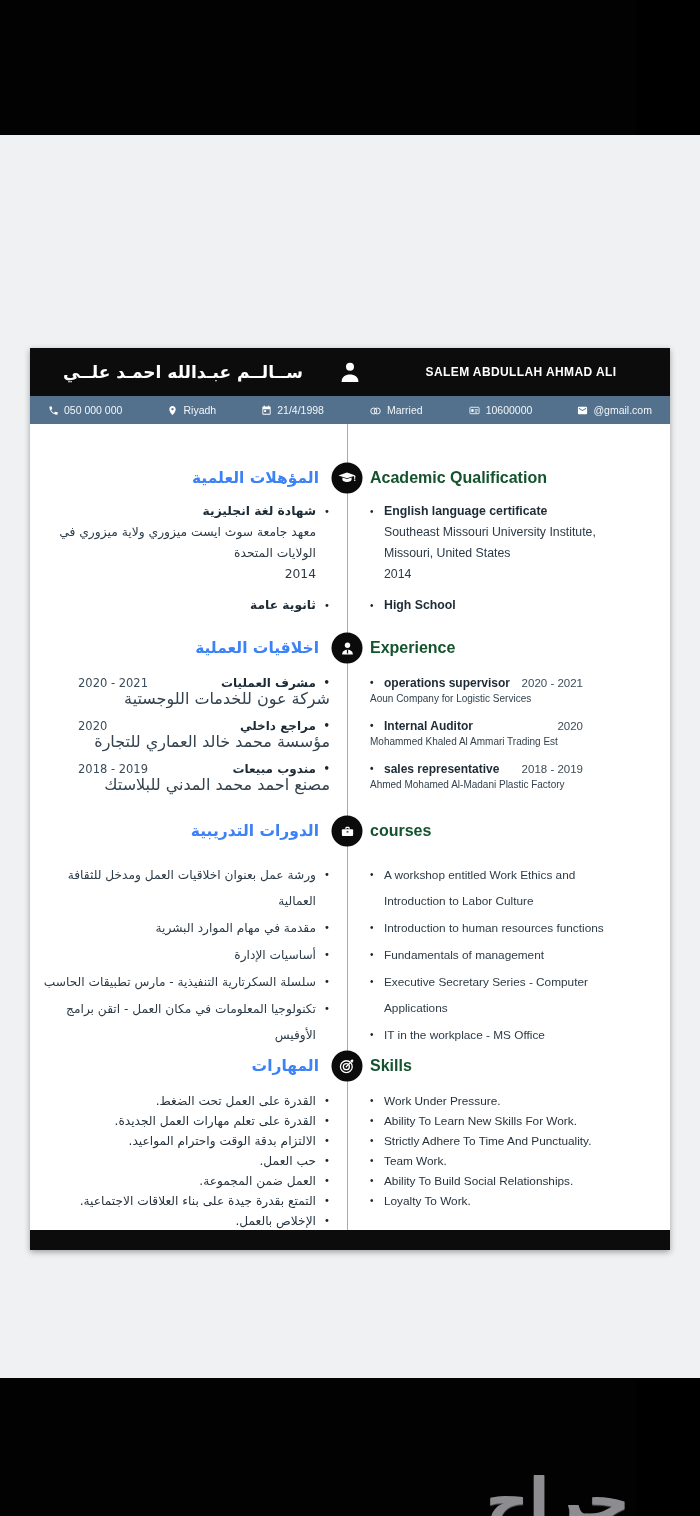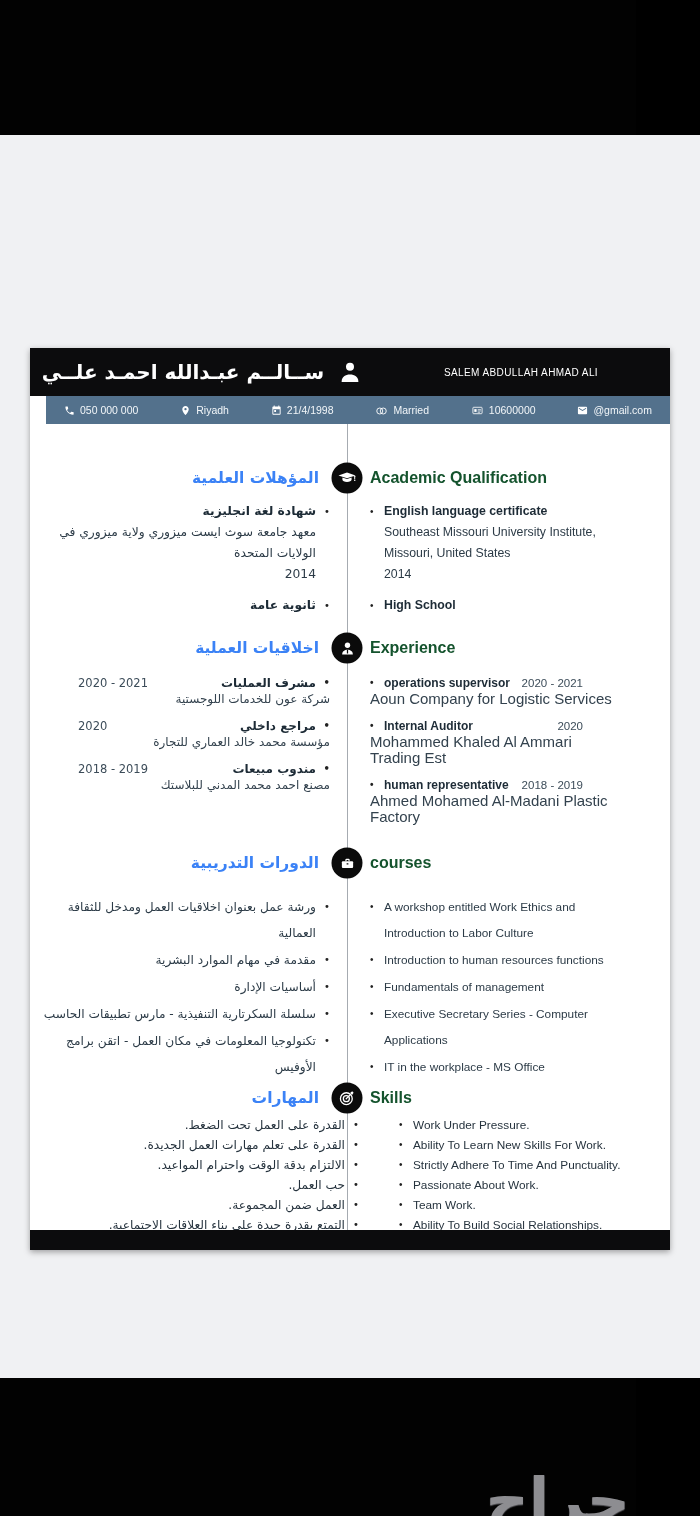--- a/index.html
+++ b/index.html
@@ -16,28 +16,28 @@
   
   .cv-page{
     position:absolute;left:30px;top:348px;width:640px;height:902px;
     background:#fff;box-shadow:0 2px 6px rgba(0,0,0,.35);
   }
   .cv-header{
     height:48px;background:#0c0c0d;color:#fff;
     display:flex;align-items:center;
   }
   .cv-header .side{flex:1;display:flex;justify-content:center;align-items:center;}
-  .name-ar{font-family:"DejaVu Sans",sans-serif;font-size:20px;font-weight:700;direction:rtl;margin-left:8px;}
-  .name-en{font-size:10px;font-weight:400;letter-spacing:.4px;}
+  .name-ar{font-family:"DejaVu Sans",sans-serif;font-size:17px;font-weight:700;direction:rtl;margin-left:8px;}
+  .name-en{font-size:12px;font-weight:700;letter-spacing:.4px;}
   .avatar-wrap{width:44px;display:flex;justify-content:center;align-items:center;}
 
   .contact-bar{
     height:28px;background:#53718c;color:#f2f6f9;
     display:flex;align-items:center;justify-content:space-between;
-    padding:0 18px;font-size:10.5px;margin-left:16px;
+    padding:0 18px;font-size:10.5px;
   }
   .contact-item{display:flex;align-items:center;gap:5px;white-space:nowrap;}
   .contact-item svg{display:block;}
 
   
   .cv-body{position:relative;height:806px;overflow:hidden;}
   .divider{position:absolute;left:317px;top:0;bottom:0;width:1px;background:#a6abb1;}
 
   .sec-head{position:relative;height:34px;}
   .sec-title-ar{
@@ -76,32 +76,32 @@
   .acad-item.second{margin-top:10px;}
 
   
   .sec-experience .sec-head{margin-top:15px;}
   .sec-experience .sec-cols{margin-top:10px;}
   .job{margin-bottom:11px;font-size:12px;line-height:16px;}
   .job-top{display:flex;justify-content:space-between;align-items:baseline;}
   .job .role{font-weight:700;color:#1d2b36;}
   .col-en .job .period{color:#3c4c59;font-size:11.5px;margin-right:42px;}
   .col-ar .job .period{color:#3c4c59;font-size:11.5px;margin-left:40px;direction:ltr;}
-  .job .org{color:#33424e;font-size:15px;}
-  .col-ar .job .org{font-size:12px;}
+  .job .org{color:#33424e;font-size:10px;}
+  .col-ar .job .org{font-size:16px;}
 
   
   .sec-courses .sec-head{margin-top:10px;}
   .sec-courses .sec-cols{margin-top:14px;}
   .course-li{font-size:11.8px;line-height:26px;margin-bottom:1px;max-width:303px;}
   .col-ar .course-li{font-size:12.2px;max-width:292px;}
 
   
   .sec-skills .sec-head{margin-top:0px;}
-  .sec-skills .sec-cols{padding-left:29px;}
+  .sec-skills .sec-cols{margin-top:8px;}
   .skill-li{font-size:11.8px;line-height:20px;color:#26333e;}
   .col-ar .skill-li{font-size:12.2px;}
 
   .cv-footer-bar{height:20px;background:#0c0c0d;}
 
   
   .haraj-watermark{
     position:absolute;right:6px;bottom:-14px;
     font-family:"DejaVu Sans",sans-serif;font-size:60px;font-weight:700;
     color:#8d8d91;direction:rtl;line-height:1;
@@ -272,21 +272,21 @@
             </div>
             <div class="job">
               <div class="job-top">
                   <span class="role bl">Internal Auditor</span>
                   <span class="period">2020</span>
                 </div>
               <div class="org">Mohammed Khaled Al Ammari Trading Est</div>
             </div>
             <div class="job">
               <div class="job-top">
-                  <span class="role bl">human representative</span>
+                  <span class="role bl">sales representative</span>
                   <span class="period">2018 - 2019</span>
                 </div>
               <div class="org">Ahmed Mohamed Al-Madani Plastic Factory</div>
             </div>
           </div>
         </div>
       </section>
 
       <section class="sec-courses">
         <div class="sec-head">
@@ -347,21 +347,20 @@
               <li class="skill-li bl">التمتع بقدرة جيدة على بناء العلاقات الاجتماعية.</li>
               <li class="skill-li bl">الإخلاص بالعمل.</li>
 
             </ul>
           </div>
           <div class="col-en">
             <ul>
               <li class="skill-li bl">Work Under Pressure.</li>
               <li class="skill-li bl">Ability To Learn New  Skills For Work.</li>
               <li class="skill-li bl">Strictly Adhere To Time And Punctuality.</li>
-              <li class="skill-li bl">Passionate About Work.</li>
               <li class="skill-li bl">Team Work.</li>
               <li class="skill-li bl">Ability To Build Social Relationships.</li>
               <li class="skill-li bl">Loyalty To Work.</li>
 
             </ul>
           </div>
         </div>
       </section>
     </div>
 

